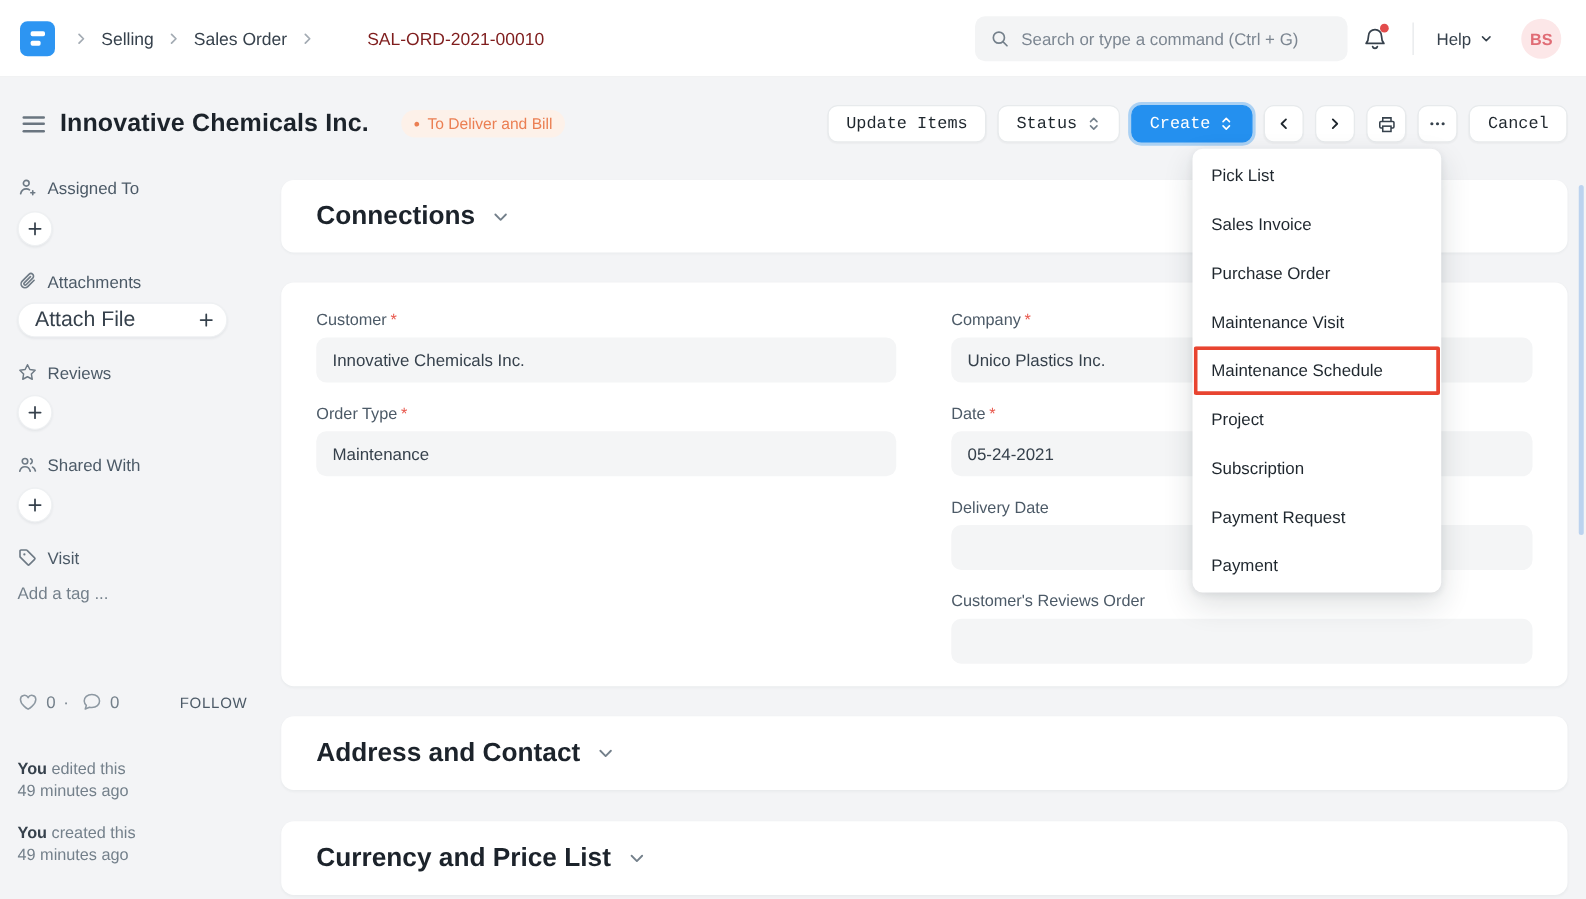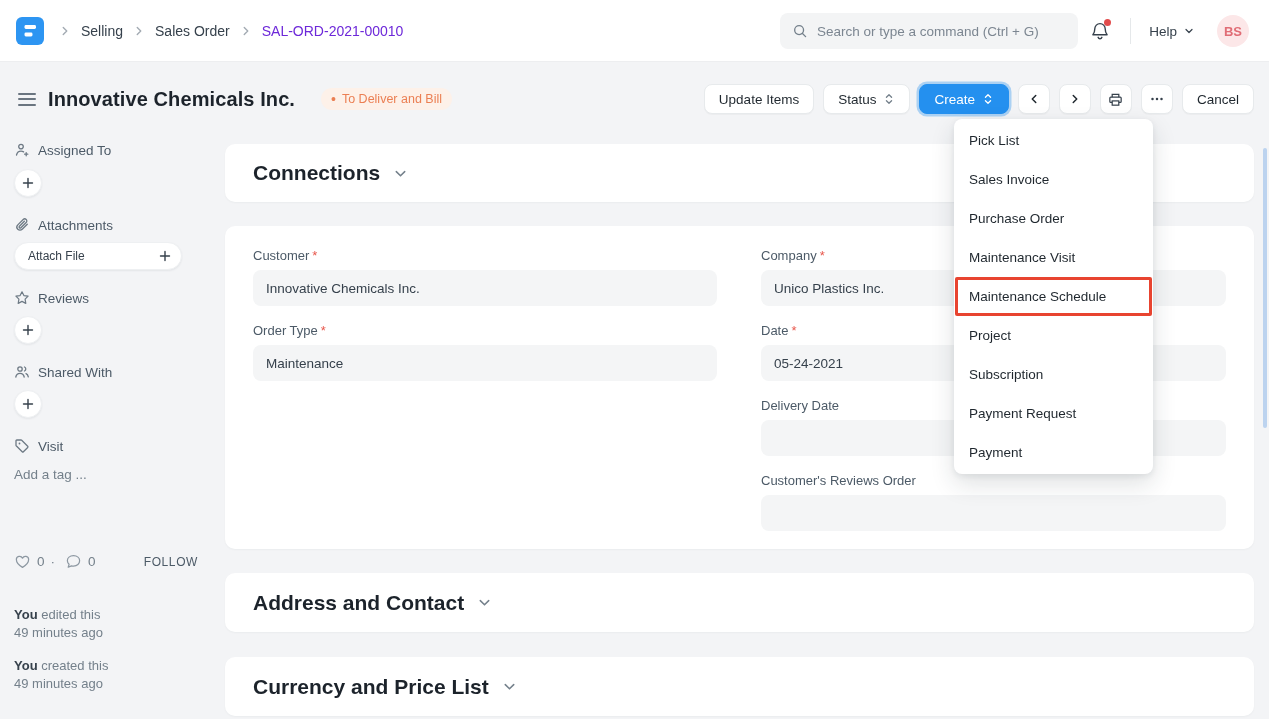--- a/index.html
+++ b/index.html
@@ -17,21 +17,21 @@
     position:absolute; top:0; left:0; right:0; height:62px;
     background:#fff; border-bottom:1px solid #edeef0;
     display:flex; align-items:center; padding:0 16px; z-index:30;
   }
   .brand {
     width:28px; height:28px; border-radius:6px; background:#2d95f2;
     display:flex; align-items:center; justify-content:center; cursor:pointer;
   }
   .crumbs { display:flex; align-items:center; gap:9px; margin-left:14px; font-size:14px; }
   .crumb-link { color:#36414c; cursor:pointer; }
-  .crumb-current { color:#6d28d9; }
+  .crumb-current { color:#7f1d1d;margin-left:32px; }
   .nav-search {
     position:absolute; left:780px; top:13px; width:298px; height:36px;
     background:#f3f4f5; border-radius:8px;
     display:flex; align-items:center; gap:9px; padding:0 12px;
     color:#7c8691; font-size:13.5px; cursor:text;
   }
   .nav-right { position:absolute; right:20px; top:0; height:62px; display:flex; align-items:center; }
   .bell-wrap { position:relative; margin-right:20px; cursor:pointer; display:flex; }
   .bell-dot { position:absolute; top:-2px; right:-1px; width:7px; height:7px; border-radius:50%; background:#e24c4c; }
   .nav-divider { width:1px; height:26px; background:#e5e8ea; margin-right:18px; }
@@ -53,21 +53,21 @@
   .status-badge {
     margin-left:26px; height:22px; padding:0 10px; border-radius:11px;
     background:#fdf1e9; color:#eb7f53; font-size:12.5px;
     display:flex; align-items:center; gap:6px;
   }
   .status-badge .dot { font-size:14px; line-height:1; }
   .head-actions { margin-left:auto; display:flex; align-items:center; gap:9px; }
   .btn {
     height:30px; border-radius:8px; background:#fff; border:1px solid #e7eaec;
     box-shadow:0 1px 1px rgba(0,0,0,0.03);
-    font-size:13.5px; color:#1f272e; font-family:Liberation Sans, sans-serif;
+    font-size:13.5px; color:#1f272e; font-family:Liberation Mono, monospace;
     display:flex; align-items:center; gap:7px; padding:0 14px; cursor:pointer;
   }
   .btn-icon { width:32px; justify-content:center; padding:0; }
   .btn-primary {
     background:#2490ef; border-color:#2490ef; color:#fff;
     box-shadow:0 0 0 2.5px rgba(36,144,239,0.35);
   }
 
   
   .create-menu {
@@ -88,21 +88,21 @@
   .side-label { display:flex; align-items:center; gap:8px; font-size:13.5px; color:#4c5a67; height:16px; }
   .plus-circle {
     width:28px; height:28px; border-radius:50%; background:#fff;
     border:1px solid #eef0f2; box-shadow:0 1px 2px rgba(25,39,52,0.07);
     display:flex; align-items:center; justify-content:center; cursor:pointer;
   }
   .attach-btn {
     width:168px; height:28px; border-radius:15px; background:#fff;
     border:1px solid #eef0f2; box-shadow:0 1px 2px rgba(25,39,52,0.07);
     display:flex; align-items:center; justify-content:space-between;
-    padding:0 10px 0 13px; font-size:12px; color:#36414c; cursor:pointer;
+    padding:0 10px 0 13px; font-size:17px; color:#36414c; cursor:pointer;
   }
   .add-tag { font-size:13.5px; color:#74808b; cursor:pointer; }
   .likes-row { display:flex; align-items:center; gap:6px; font-size:13.5px; color:#74808b; }
   .follow { margin-left:auto; font-size:12px; font-weight:500; letter-spacing:0.6px; color:#4c5a67; cursor:pointer; }
   .activity { font-size:13px; line-height:18px; color:#74808b; }
   .activity b { color:#36414c; font-weight:700; }
 
   
   .main { position:absolute; left:225px; top:144px; width:1029px; }
   .card { background:#fff; border-radius:10px; box-shadow:0 1px 2px rgba(25,39,52,0.04); }

